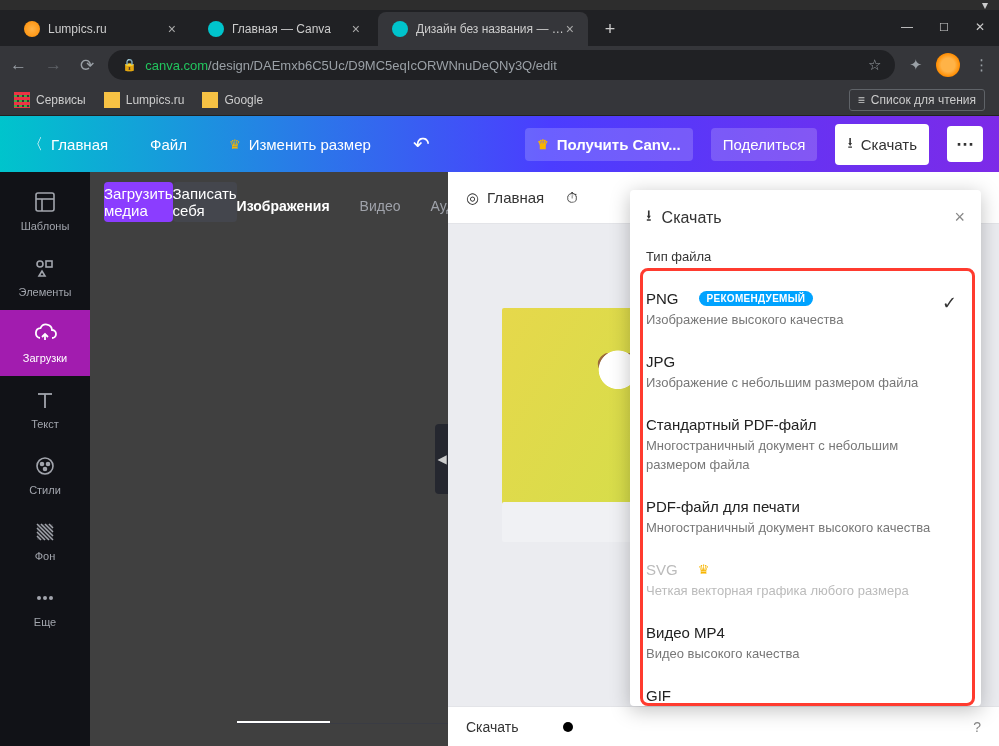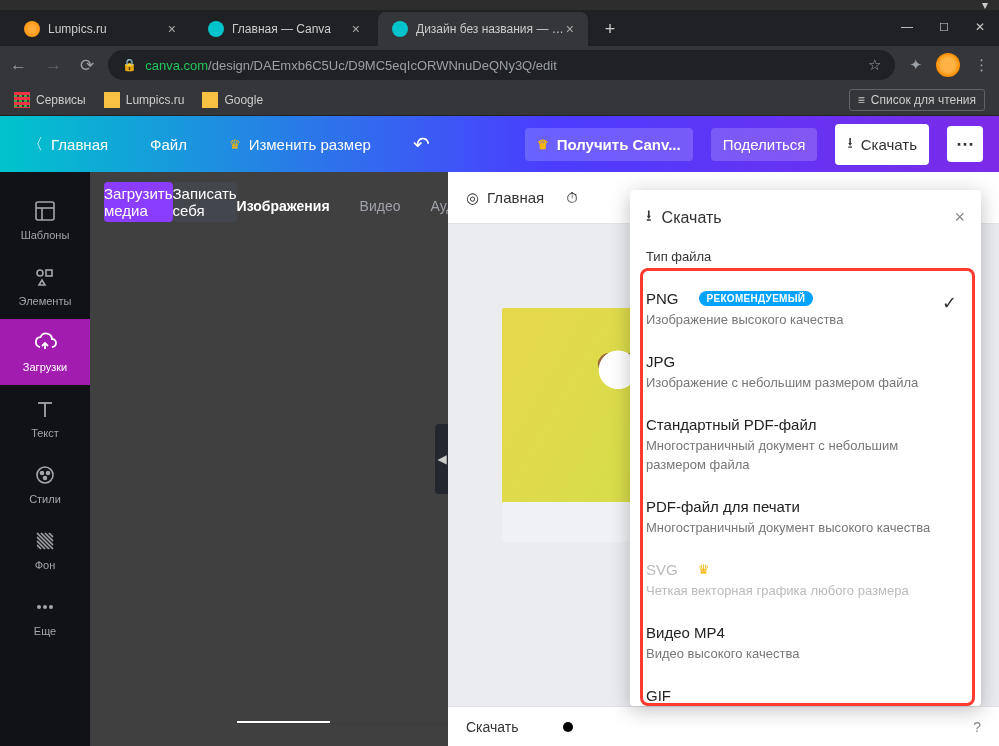--- a/index.html
+++ b/index.html
@@ -33,21 +33,21 @@
 
 .canva-top{height:56px;background:linear-gradient(90deg,#00c4cc,#4b3dff 55%,#7d2ae8);display:flex;align-items:center;padding:0 16px;gap:18px;color:#fff;font-size:15px}
 .canva-top .btn{display:flex;align-items:center;gap:8px;padding:8px 12px;border-radius:4px;cursor:pointer}
 .canva-top .out{background:rgba(255,255,255,.18);border-radius:4px}
 .canva-top .sep{flex:1}
 .canva-top .white{background:#fff;color:#333;font-weight:500}
 .canva-top .dots{width:36px;height:36px;border-radius:4px;background:#fff;color:#333;display:flex;align-items:center;justify-content:center;font-size:18px;font-weight:700}
 
 .app{display:flex;height:calc(746px - 10px - 36px - 38px - 32px - 56px)}
 
-.snav{width:90px;background:#111217;display:flex;flex-direction:column;padding-top:15px}
+.snav{width:90px;background:#111217;display:flex;flex-direction:column;padding-top:6px}
 .sitem{display:flex;flex-direction:column;align-items:center;color:#a2a5ad;font-size:11px;padding:12px 0;gap:6px;cursor:pointer}
 .sitem.active{background:#a21caf;color:#fff}
 .sitem svg{width:24px;height:24px}
 
 .panel{width:358px;background:#404040;display:flex;flex-direction:row;padding:10px 14px;overflow:hidden;position:relative}
 .bigbtn{height:40px;border-radius:4px;display:flex;align-items:center;justify-content:center;color:#fff;font-size:15px;font-weight:500;margin-bottom:10px;cursor:pointer}
 .purple{background:#8b3dff}
 .gray{background:#44464d}
 .ptabs{display:flex;gap:30px;border-bottom:1px solid #3a3c44;margin:8px 0 12px}
 .ptab{color:#9fa2aa;font-size:14px;padding:8px 0;cursor:pointer}

